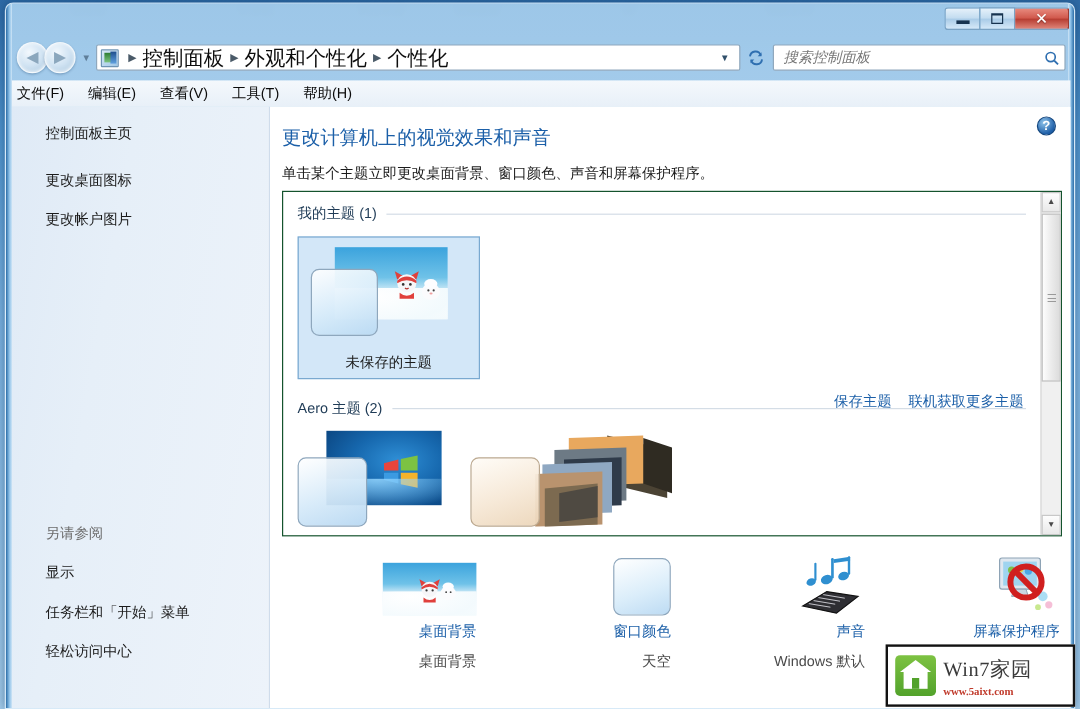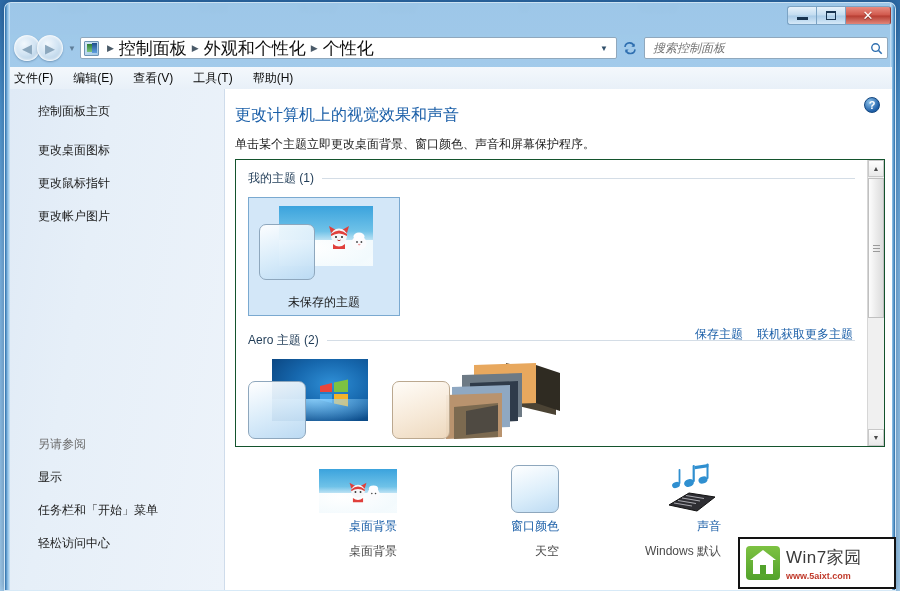--- a/index.html
+++ b/index.html
@@ -247,21 +247,21 @@
     background:linear-gradient(180deg,#7dc242,#52a22b); border-radius:4px; }
   .wm-logo .house {
     position:absolute; left:7px; top:12px; width:20px; height:16px; background:#fff;
   }
   .wm-logo .roof {
     position:absolute; left:4px; top:4px; width:0; height:0;
     border-left:13px solid transparent; border-right:13px solid transparent;
     border-bottom:10px solid #fff;
   }
   .wm-logo .door { position:absolute; left:14px; top:19px; width:6px; height:9px; background:#52a22b; }
-  .wm-text { display:flex; flex-direction:column; }
+  .wm-text { display:flex; flex-direction:column;font-family:Liberation Serif, serif; }
   .wm-title { font-size:17px; color:#3a3a3a; letter-spacing:.5px; }
   .wm-url { font-size:9px; color:#c03a2b; font-weight:bold; margin-top:2px; }
 </style>
 </head>
 <body>
 
 <div class="desk-ghost">
   <span style="left:60px;  top:3px;">回收站</span>
   <span style="left:200px; top:3px;">计算机</span>
   <span style="left:300px; top:3px;">网上邻居</span>
@@ -328,21 +328,20 @@
     <span class="menuitem">查看(V)</span>
     <span class="menuitem">工具(T)</span>
     <span class="menuitem">帮助(H)</span>
   </div>
 
   <div class="client">
 
     <div class="sidebar">
       <div class="side-link first">控制面板主页</div>
       <div class="side-link">更改桌面图标</div>
-      <div class="side-link">更改鼠标指针</div>
       <div class="side-link">更改帐户图片</div>
 
       <div class="see-also">
         <div class="see-also-title">另请参阅</div>
         <div class="side-link">显示</div>
         <div class="side-link">任务栏和「开始」菜单</div>
         <div class="side-link">轻松访问中心</div>
       </div>
     </div>
 
@@ -491,20 +490,39 @@
                   <line x1="19" y1="35" x2="37" y2="38"></line>
                   <line x1="23" y1="32.5" x2="41" y2="35.5"></line>
                 </g>
               </g>
             </svg>
           </div>
           <div class="blabel">声音</div>
           <div class="bvalue">Windows 默认</div>
         </div>
 
+        <div class="bcell">
+          <div class="bicon">
+            <svg width="58" height="52" viewBox="0 0 58 52">
+              <rect x="8" y="4" width="34" height="26" rx="2" fill="#dfe7ef" stroke="#8ea3b5"></rect>
+              <rect x="11" y="7" width="28" height="20" fill="#9fd4ef"></rect>
+              <circle cx="18" cy="14" r="3" fill="#7ec04a"></circle>
+              <circle cx="25" cy="13" r="3" fill="#e6d24a"></circle>
+              <circle cx="32" cy="15" r="3" fill="#4aa8e6"></circle>
+              <path d="M20 30 l10 0 l2 6 l-14 0 Z" fill="#c9d6e2" stroke="#8ea3b5" stroke-width=".8"></path>
+              <circle cx="44" cy="36" r="4" fill="#8fd3f0" opacity=".75"></circle>
+              <circle cx="49" cy="43" r="3" fill="#f2a9c9" opacity=".75"></circle>
+              <circle cx="40" cy="45" r="2.4" fill="#b6e06a" opacity=".75"></circle>
+              <circle cx="30" cy="24" r="13" fill="none" stroke="#d01f1f" stroke-width="5"></circle>
+              <line x1="21" y1="15" x2="39" y2="33" stroke="#d01f1f" stroke-width="5"></line>
+            </svg>
+          </div>
+          <div class="blabel">屏幕保护程序</div>
+          <div class="bvalue"></div>
+        </div>
 
       </div>
     </div>
   </div>
 </div>
 
 <div class="watermark">
   <div class="wm-logo">
     <span class="roof"></span>
     <span class="house"></span>

